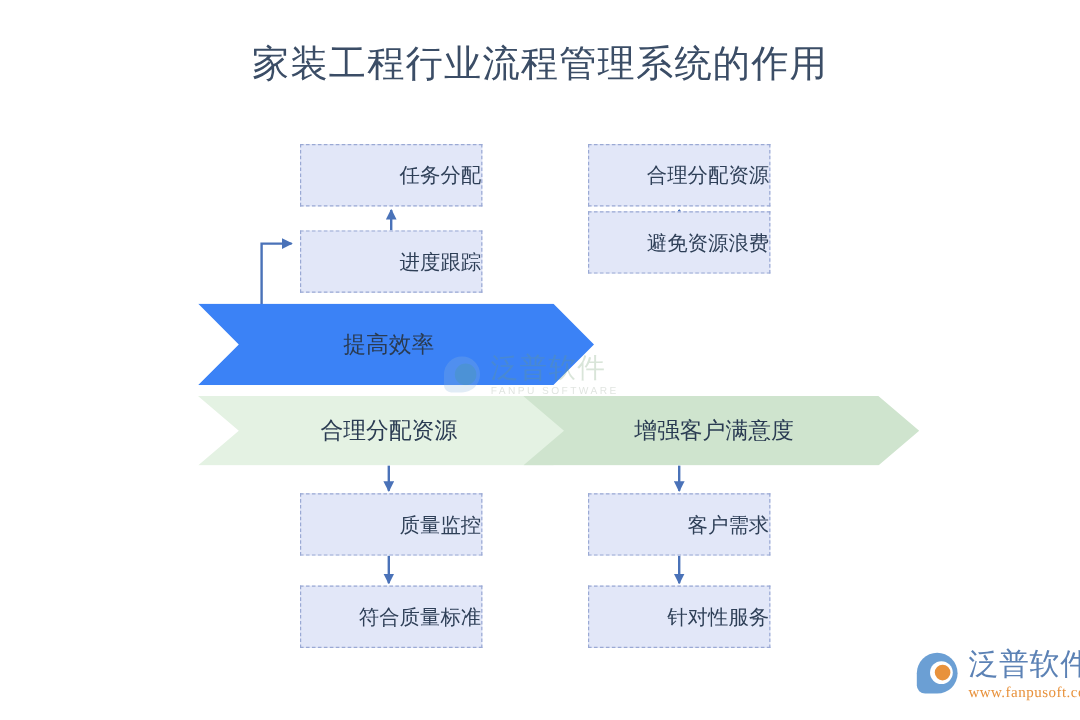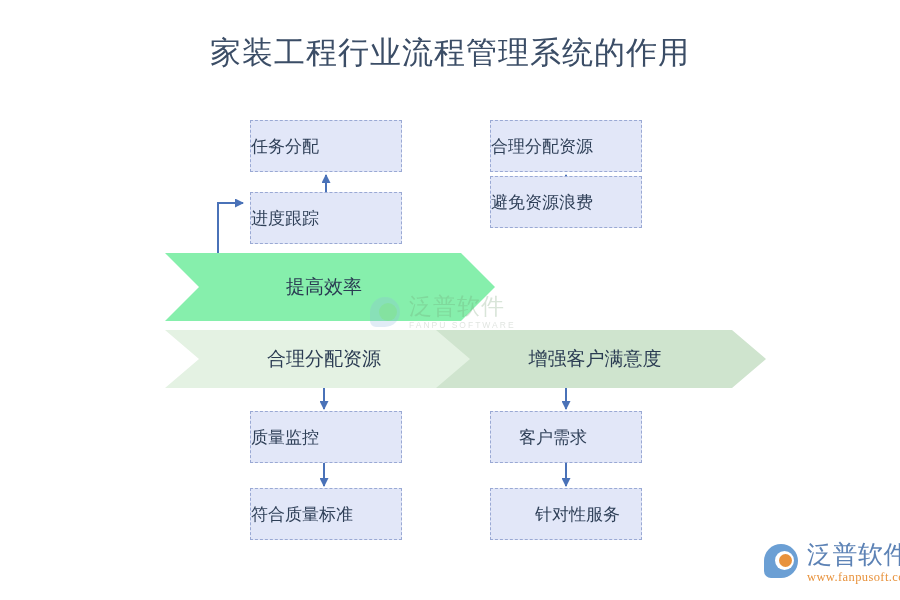--- a/index.html
+++ b/index.html
@@ -34,21 +34,21 @@
   }
 
   
   .node-box {
     position: absolute;
     background: #e2e7f8;
     border: 1px dashed #9aa9d4;
     box-sizing: border-box;
     display: flex;
     align-items: center;
-    justify-content: flex-start;
+    justify-content: flex-end;
     font-size: 17px;
     color: #2e3f57;
     font-family: "Liberation Serif", "DejaVu Serif", serif;
     white-space: nowrap;
   }
 
   
   .chevron {
     position: absolute;
     display: flex;
@@ -205,21 +205,21 @@
   </div>
 
   <div class="node-box" style="left:250px; top:192px; width:152px; height:52px;">
     <span>进度跟踪</span>
   </div>
 
   <div class="node-box" style="left:490px; top:176px; width:152px; height:52px;">
     <span>避免资源浪费</span>
   </div>
 
-  <div class="chevron" style="left:165px; top:253px; width:330px; height:68px; background:#86efac;">
+  <div class="chevron" style="left:165px; top:253px; width:330px; height:68px; background:#3b82f6;">
     <span class="chev-label">提高效率</span>
   </div>
 
 
   <div class="chevron" style="left:165px; top:330px; width:330px; height:58px; background:#e4f2e3;">
     <span class="chev-label">合理分配资源</span>
   </div>
 
   <div class="chevron" style="left:436px; top:330px; width:330px; height:58px; background:#cfe4ce;">
     <span class="chev-label">增强客户满意度</span>

